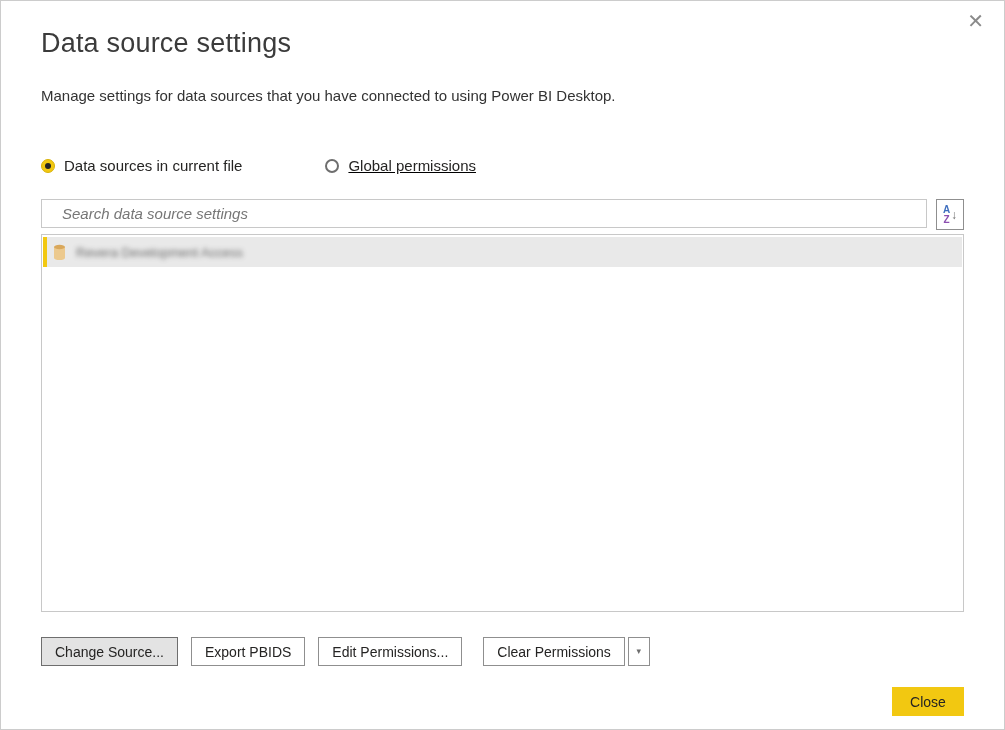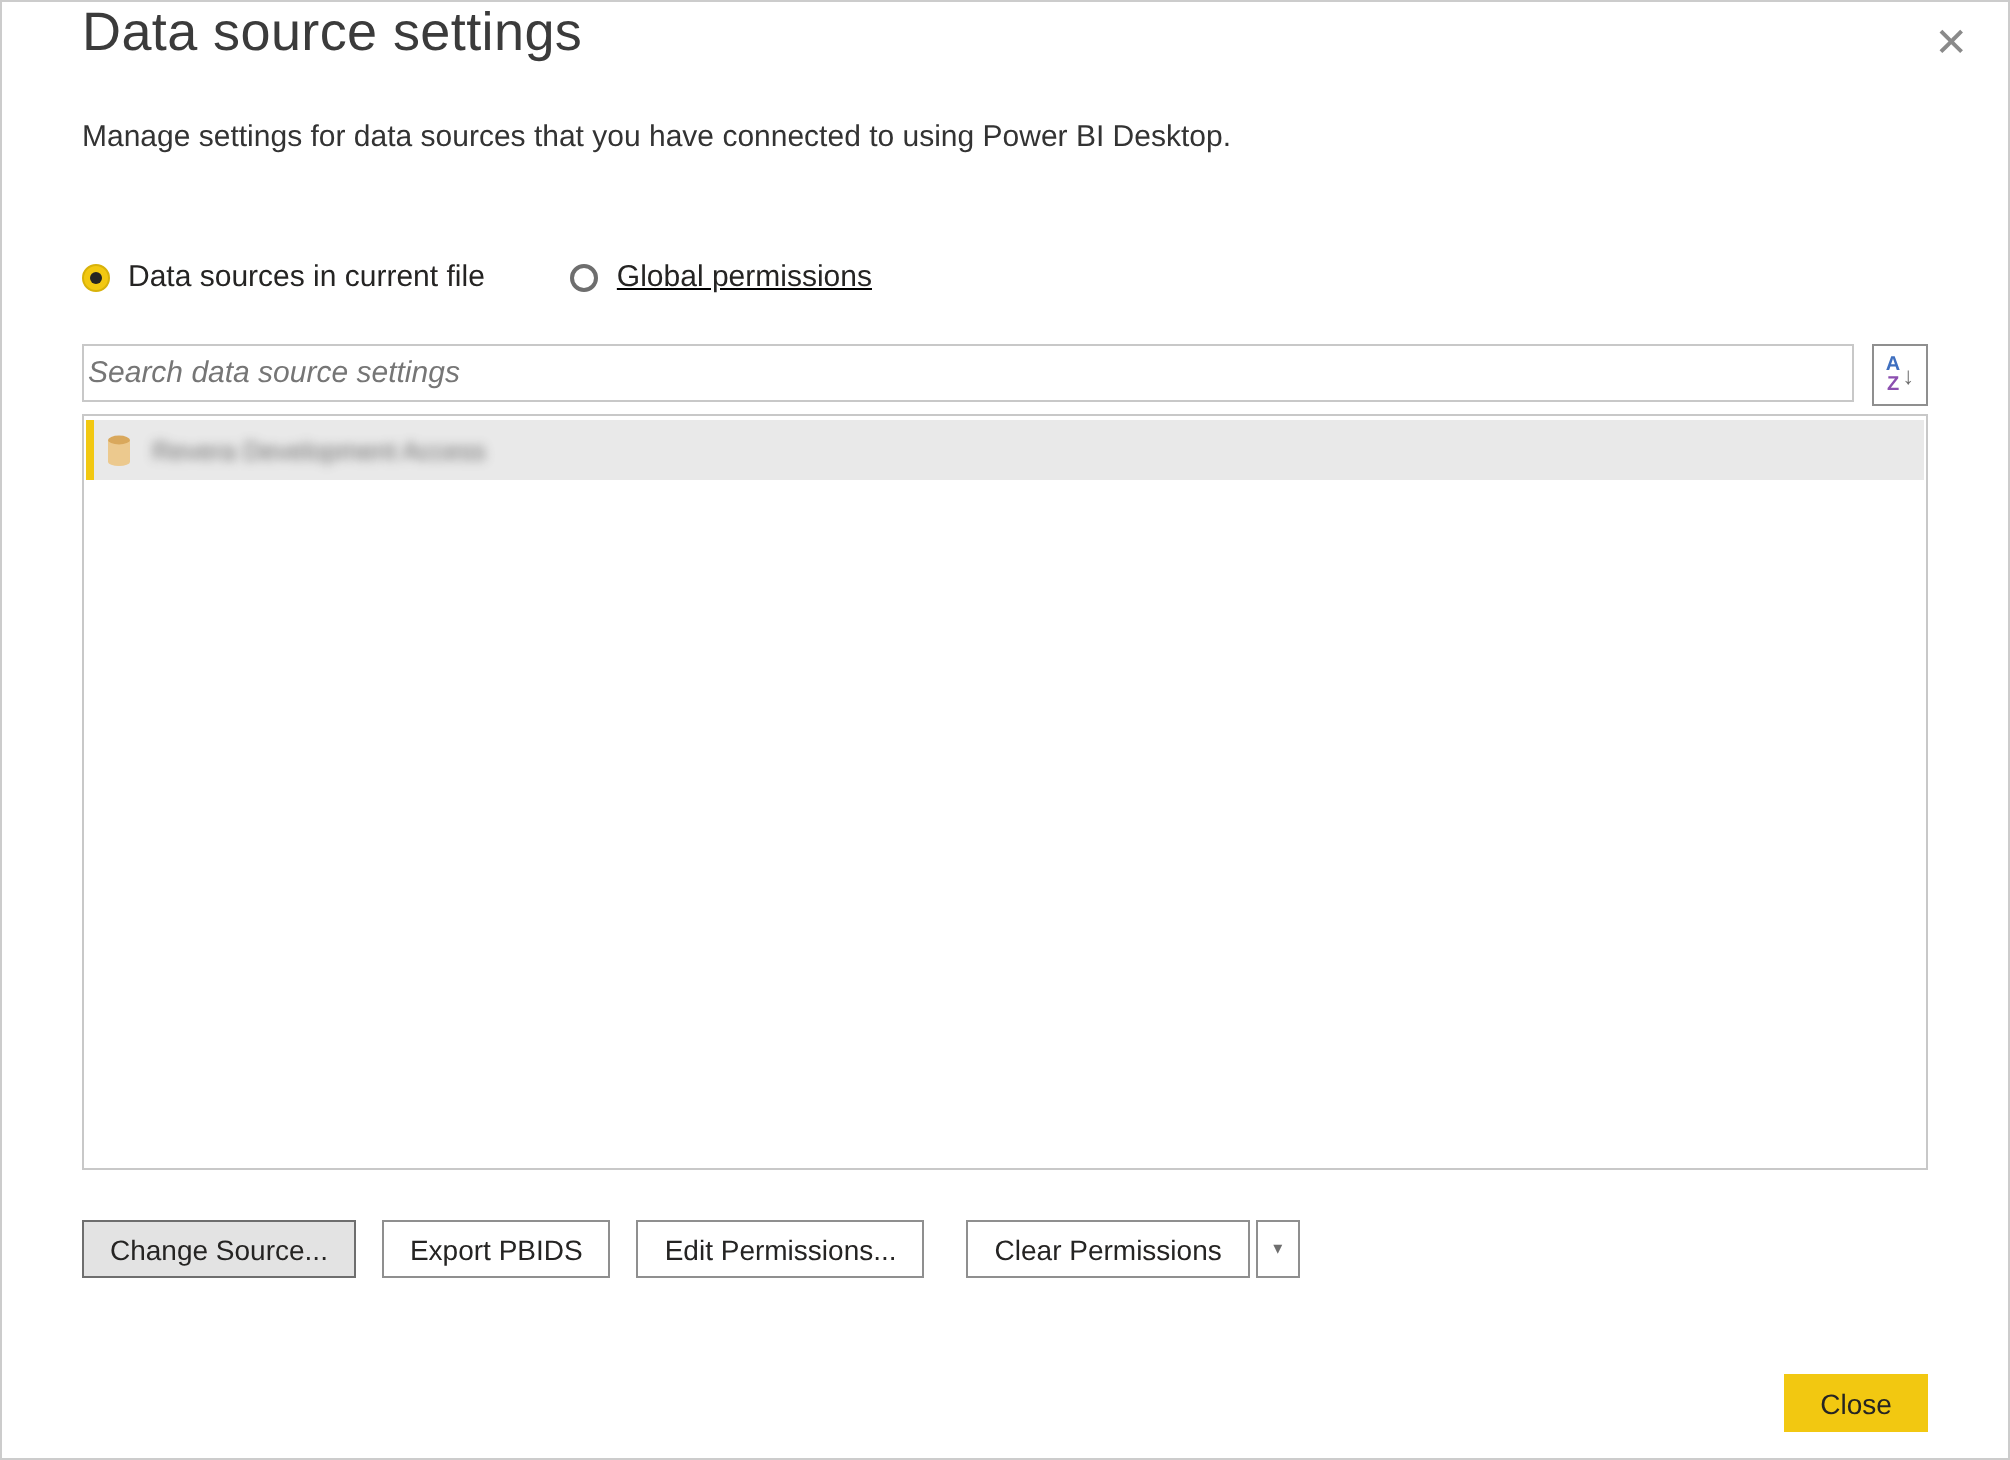--- a/index.html
+++ b/index.html
@@ -18,49 +18,50 @@
   }
   .dialog-close {
     position: absolute; top: 6px; right: 16px;
     background: none; border: none; cursor: pointer;
     font-size: 20px; font-weight: 300; color: #8a8a8a;
     line-height: 1; padding: 4px;
     font-family: "DejaVu Sans", sans-serif;
   }
   .content { padding: 0 40px; }
   .title {
+    margin-top: 27px;
     font-size: 27px; font-weight: 300; color: #3b3b3b;
     letter-spacing: 0.2px;
   }
   .subtitle {
     margin-top: 28px;
     font-size: 15px; color: #333333;
   }
   
-  .scope-row { margin-top: 53px; display: flex; align-items: center; }
+  .scope-row { margin-top: 53px; display: flex; align-items: center; gap: 40px; }
   .radio-opt { display: flex; align-items: center; cursor: pointer; }
   .radio-opt + .radio-opt { margin-left: 43px; text-decoration: underline; }
   .radio-dot {
     width: 14px; height: 14px; border-radius: 50%;
     position: relative; flex: 0 0 auto;
   }
   .radio-dot.selected { background: #f2c811; border: 1px solid #d8b20a; }
   .radio-dot.selected::after {
     content: ""; position: absolute; left: 50%; top: 50%;
     width: 6px; height: 6px; border-radius: 50%;
     background: #252423; transform: translate(-50%,-50%);
   }
   .radio-dot.unselected { background: #ffffff; border: 2px solid #6e6e6e; }
   .radio-label { margin-left: 9px; font-size: 15px; color: #252423; }
   
   .search-row { margin-top: 25px; display: flex; align-items: flex-start; }
   .search-input {
     flex: 1 1 auto; height: 29px;
     border: 1px solid #c8c8c8; background: #fff;
-    padding: 0 2px;
+    padding: 0 20px;
     font-family: "Liberation Sans", sans-serif;
     font-size: 15px; color: #333;
   }
   .search-input::placeholder { color: #767676; font-style: italic; opacity: 1; }
   .sort-btn {
     flex: 0 0 auto; margin-left: 9px;
     width: 28px; height: 31px;
     background: #fff; border: 1px solid #8f8f8f;
     cursor: pointer; padding: 0;
     display: flex; align-items: center; justify-content: center;

